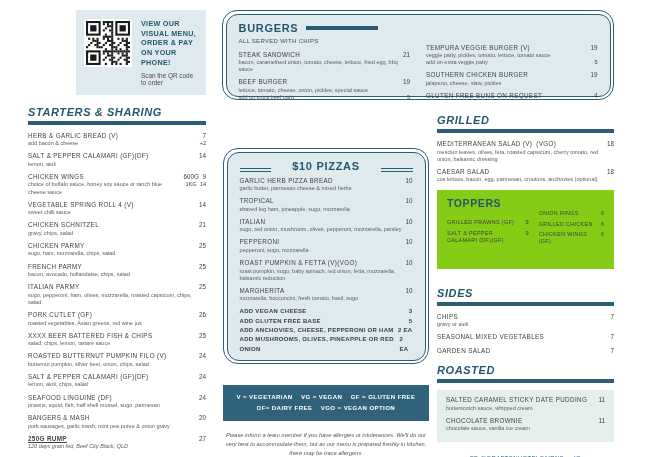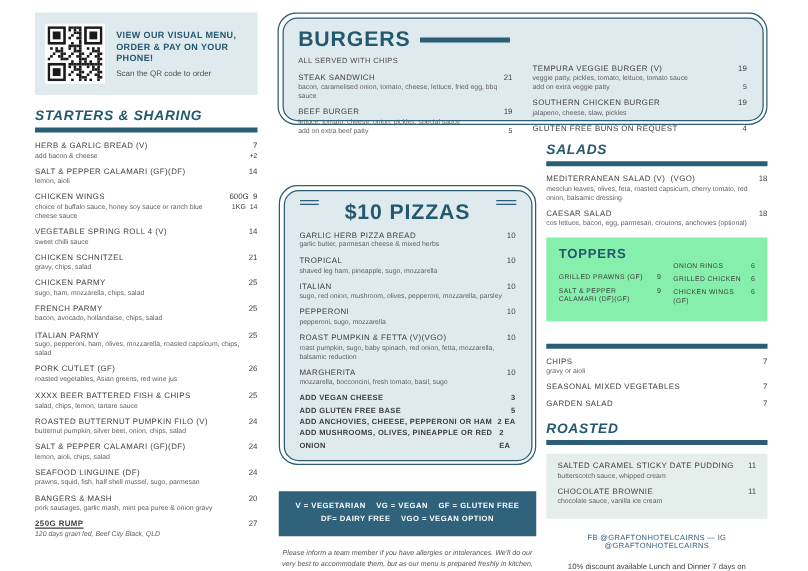--- a/index.html
+++ b/index.html
@@ -15,49 +15,49 @@
   .mi-price{font-size:6.3px;color:#3f3f3f;margin-left:6px;white-space:nowrap;text-align:right;}
   .mi-sub{font-size:5.6px;}
   .mi-desc{font-size:5.5px;color:#5d5d5d;line-height:1.3;}
   .rump .mi-name{font-weight:bold;text-decoration:underline;}
   .rump .mi-row:nth-child(2) .mi-desc{font-style:italic;}
   
   .col-left{position:absolute;left:28px;top:10px;width:178px;}
   .col-mid{position:absolute;left:223px;top:148px;width:206px;}
   .col-right{position:absolute;left:437px;top:114px;width:177px;}
   
-  .qr-panel{background:#dfeaee;display:flex;gap:9px;align-items:center;padding:9px 8px;box-sizing:border-box;}
+  .qr-panel{background:#dfeaee;display:flex;gap:9px;align-items:flex-start;padding:9px 8px;box-sizing:border-box;margin-left:48px;}
   .qr-white{background:#fff;padding:2px;line-height:0;}
   .qr-title{font-size:7.2px;font-weight:bold;color:#24586f;letter-spacing:.3px;line-height:1.35;}
   .qr-sub{font-size:6.4px;color:#4c4c4c;margin-top:4px;}
   .starters-head{margin-top:11px;}
   
   .panel-box{border:1.2px solid #2b5d75;border-radius:15px;padding:2.5px;background:#fff;box-sizing:border-box;}
   .panel-inner{border:1.2px solid #2b5d75;border-radius:12px;background:#dfeaee;box-sizing:border-box;
                padding:7px 12px 6px 12px;height:100%;}
   .burgers-box{position:absolute;left:222px;top:10px;width:392px;height:90px;}
   .box-title-row{display:flex;align-items:center;gap:8px;margin-bottom:1px;}
-  .box-title{font-size:17px;font-weight:bold;color:#24586f;letter-spacing:.7px;white-space:nowrap;}
+  .box-title{font-size:11px;font-weight:bold;color:#24586f;letter-spacing:.7px;white-space:nowrap;}
   .title-bar{height:4px;background:#2b5d75;width:72px;}
   .dbl{flex:1;height:4px;border-top:1.2px solid #2b5d75;border-bottom:1.2px solid #2b5d75;box-sizing:border-box;}
   .burger-cols{display:flex;gap:16px;}
   .bcol{flex:1;min-width:0;}
   .served-note{font-size:6px;color:#4c4c4c;letter-spacing:.3px;margin:3px 0 7px 0;}
   .bcol-right{padding-top:9px;}
   
-  .pizza-title-row{display:flex;align-items:flex-start;gap:21px;margin-bottom:5px;}
+  .pizza-title-row{display:flex;align-items:flex-end;gap:21px;margin-bottom:5px;}
   .addons{margin-top:5px;}
   .ad-row{display:flex;justify-content:space-between;font-size:6px;font-weight:bold;color:#3c3c3c;
           letter-spacing:.3px;line-height:1.55;}
   
   .legend-box{background:#31627c;color:#fff;text-align:center;padding:7px 4px;margin-top:21px;}
   .legend-line{font-size:6.1px;font-weight:bold;letter-spacing:.4px;line-height:1.8;}
   .allergy{font-size:5.7px;font-style:italic;text-align:center;color:#565656;margin-top:10px;line-height:1.55;}
   
-  .toppers{background:#86efac;padding:7px 10px 8px 10px;margin:7px 0 18px 0;}
+  .toppers{background:#84cc16;padding:7px 10px 20px 10px;margin:7px 0 18px 0;}
   .toppers-title{font-size:10.5px;font-weight:bold;color:#24586f;letter-spacing:.6px;margin-bottom:1px;}
   .toppers-cols{display:flex;gap:10px;}
   .tcol-left{flex:1.25;padding-top:9px;}
   .tcol-right{flex:1;}
   .toppers .mi{margin-bottom:3px;}
   .toppers .mi-name{font-size:5.4px;}
   .toppers .mi-price{font-size:5.6px;}
   .sides-head,.desserts-head{margin-top:9px;}
   .dessert-tint{background:#e4efec;padding:6px 9px 4px 9px;margin-top:1px;}
   .social{font-size:6px;color:#2e5f7a;text-align:center;margin-top:13px;letter-spacing:.3px;}
@@ -597,21 +597,21 @@
       <div class="legend-line">DF= DAIRY FREE&nbsp;&nbsp;&nbsp;&nbsp;VGO = VEGAN OPTION</div>
     </div>
 
     <div class="allergy">Please inform a team member if you have allergies or intolerances. We'll do our very best to accommodate them, but as our menu is prepared freshly in kitchen, there may be trace allergens.</div>
 
   </div>
 
   <div class="col-right">
 
     <div class="sec-head">
-      <div class="sec-title">SALADS</div>
+      <div class="sec-title">GRILLED</div>
       <div class="sec-bar"></div>
     </div>
     <div>
 
         <div class="mi">
           <div class="mi-row">
             <span class="mi-name">MEDITERRANEAN SALAD (V)&nbsp;&nbsp;(VGO)</span>
             <span class="mi-price">18</span>
           </div>
           <div class="mi-row">
@@ -673,20 +673,21 @@
               <div class="mi-row">
                 <span class="mi-name">CHICKEN WINGS (GF)</span>
                 <span class="mi-price">6</span>
               </div>
             </div>
           </div>
       </div>
     </div>
 
     <div class="sec-head sides-head">
+      <div class="sec-title">SIDES</div>
       <div class="sec-bar"></div>
     </div>
     <div>
 
         <div class="mi">
           <div class="mi-row">
             <span class="mi-name">CHIPS</span>
             <span class="mi-price">7</span>
           </div>
           <div class="mi-row">

